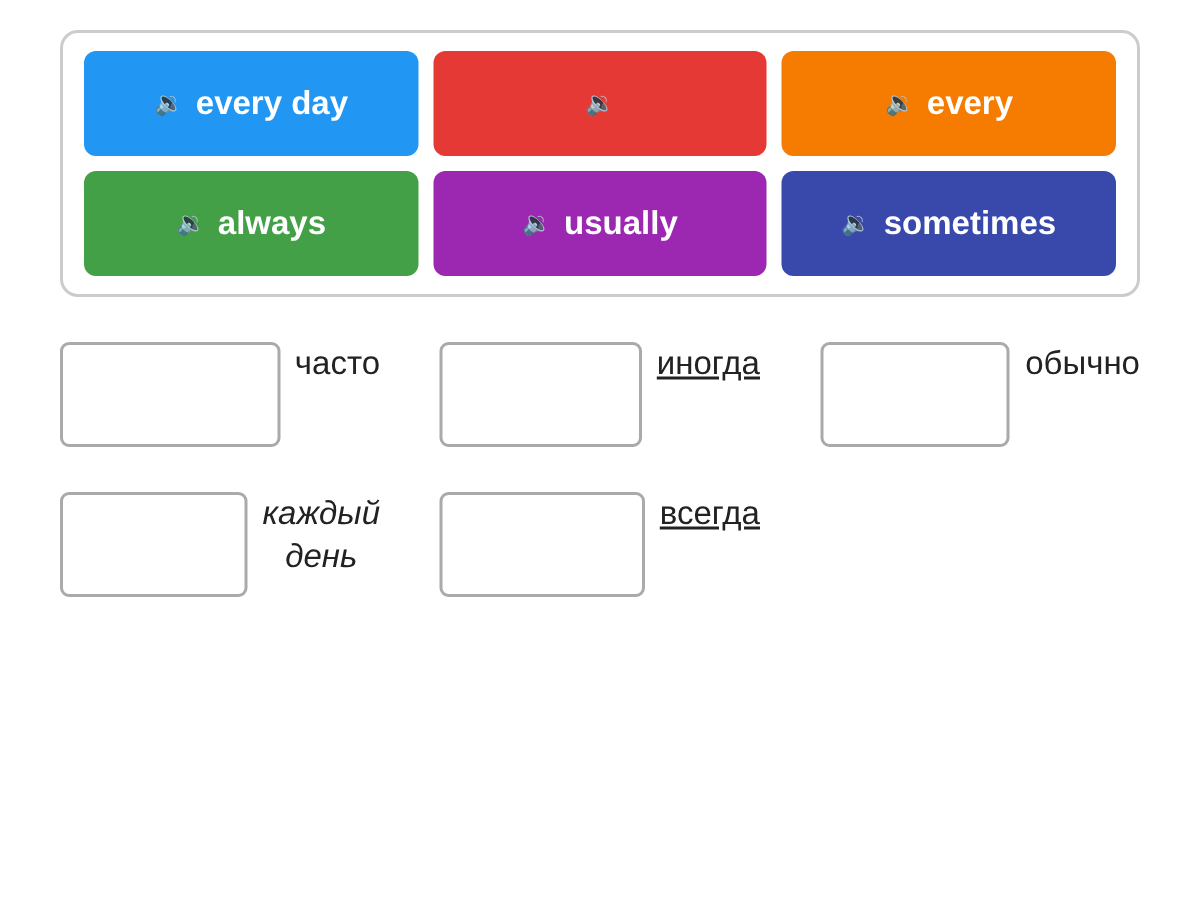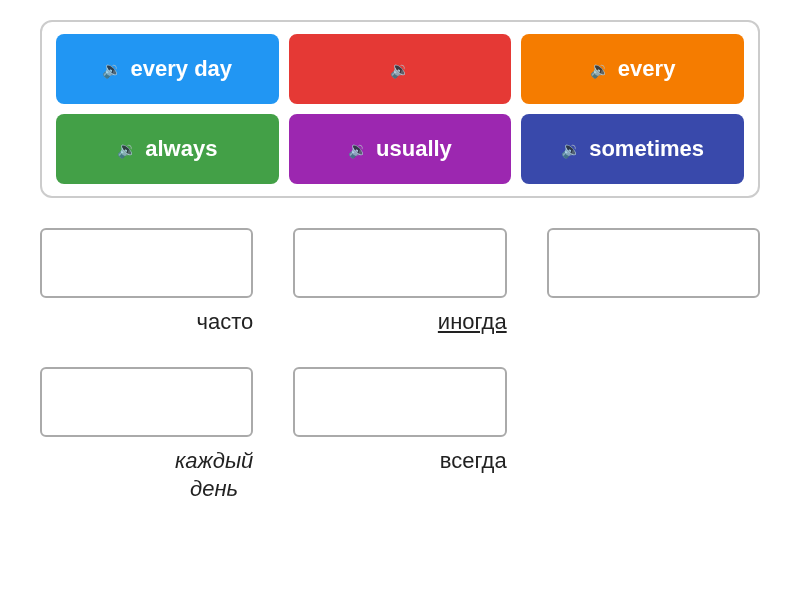--- a/index.html
+++ b/index.html
@@ -60,22 +60,22 @@
 
     .drop-zone-grid {
       display: grid;
       grid-template-columns: repeat(3, 1fr);
       gap: 30px 40px;
       width: 720px;
     }
 
     .drop-item {
       display: flex;
-      flex-direction: column;
-      align-items: flex-end;
+      flex-direction: row;
+      align-items: flex-start;
       gap: 10px;
     }
 
     .drop-box {
       width: 100%;
       height: 70px;
       border: 2px solid #aaaaaa;
       border-radius: 6px;
       background: #ffffff;
     }
@@ -120,23 +120,24 @@
 <div class="drop-item">
       <div class="drop-box"></div>
       <div class="drop-label" style="white-space: pre-line;">часто</div>
     </div>
     <div class="drop-item">
       <div class="drop-box"></div>
       <div class="drop-label" style="white-space: pre-line; text-decoration: underline;">иногда</div>
     </div>
     <div class="drop-item">
       <div class="drop-box"></div>
+      <div class="drop-label" style="white-space: pre-line;">обычно</div>
     </div>
     <div class="drop-item">
       <div class="drop-box"></div>
       <div class="drop-label" style="white-space: pre-line; font-style: italic;">каждый
 день</div>
     </div>
     <div class="drop-item">
       <div class="drop-box"></div>
-      <div class="drop-label" style="white-space: pre-line;">всегда</div>
+      <div class="drop-label" style="white-space: pre-line; text-decoration: underline;">всегда</div>
     </div>
   </div>
 
 </body></html>

